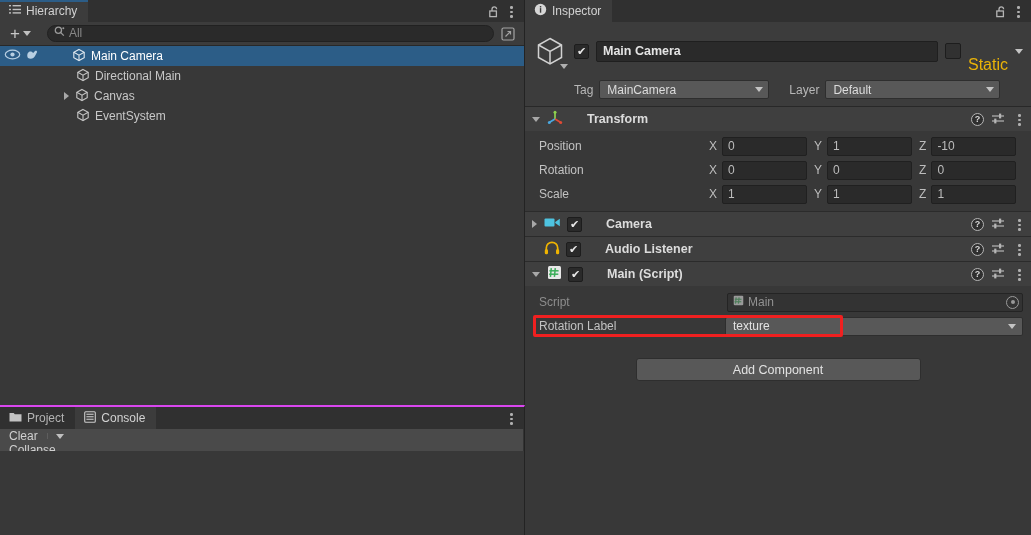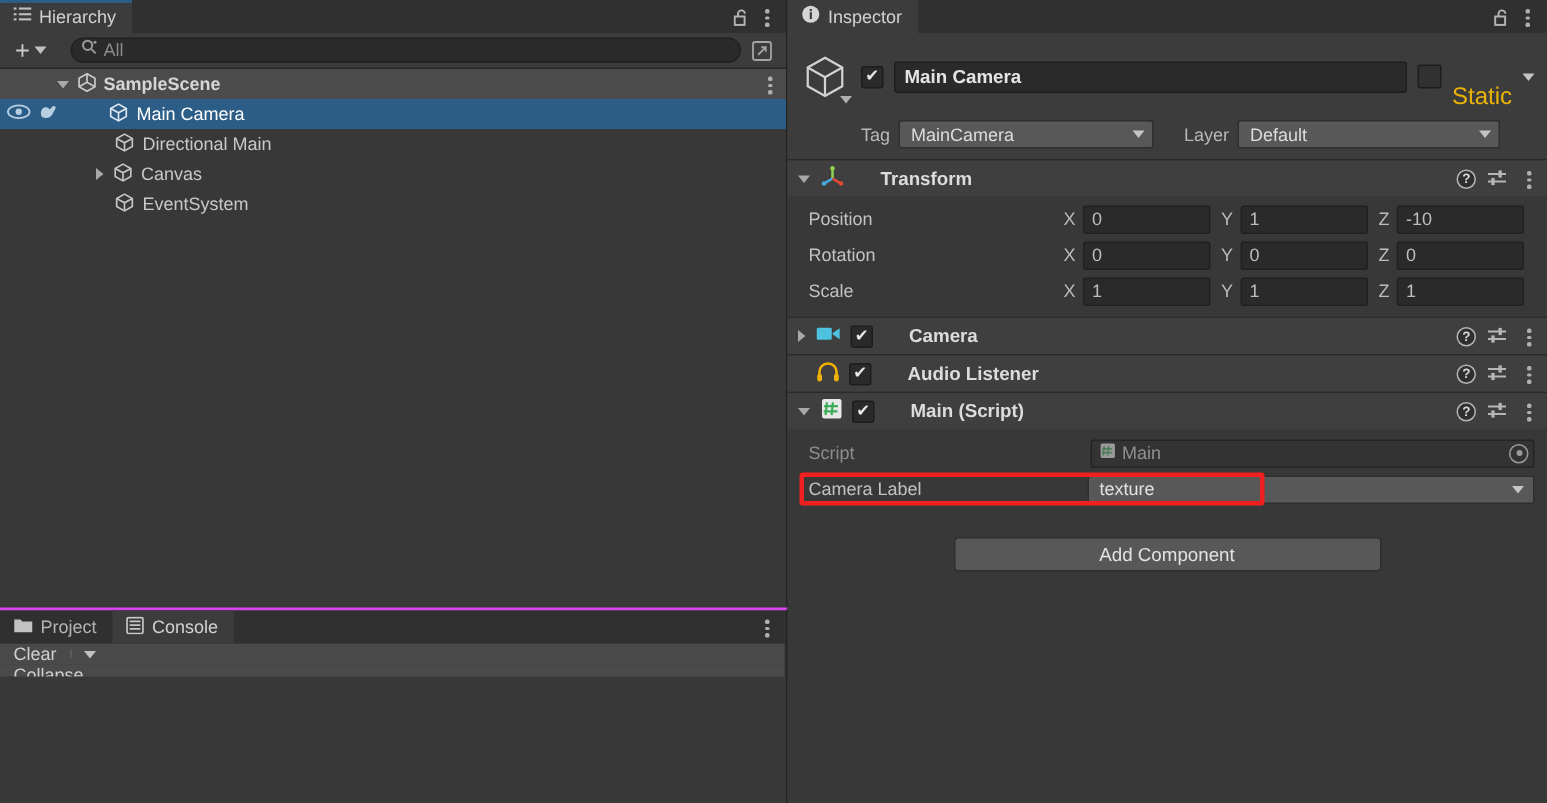--- a/index.html
+++ b/index.html
@@ -205,38 +205,20 @@
       <div class="pick-btn">
         <svg width="14" height="14" viewBox="0 0 14 14">
             <rect x="1" y="1" width="12" height="12" rx="1.5" fill="none" stroke="#a4a4a4" stroke-width="1.2"></rect>
             <path d="M4.5 9.5 L9.5 4.5 M6.5 4.5 H9.5 V7.5" fill="none" stroke="#a4a4a4" stroke-width="1.2"></path>
           </svg>
       </div>
     </div>
 
     <div class="hier-body">
 
-      <div class="scene-row">
-        <span class="tri open"></span>
-        <span>
-          <svg width="14" height="14" viewBox="0 0 14 14">
-              <g fill="none" stroke="#c8c8c8" stroke-width="1.15">
-            <path d="M7 1.2 L12.3 4.1 L12.3 9.9 L7 12.8 L1.7 9.9 L1.7 4.1 Z"></path>
-                <path d="M7 1.2 L7 6.9 L1.7 9.9"></path>
-                <path d="M7 6.9 L12.3 9.9"></path>
-          </g>
-            </svg>
-        </span>
-        <span>SampleScene</span>
-        <div class="kebab">
-            <i></i>
-            <i></i>
-            <i></i>
-          </div>
-      </div>
 
       <div class="hrow sel">
         <span class="vis">
           <span>
             <svg width="17" height="13" viewBox="0 0 17 13">
                 <ellipse cx="8.5" cy="6.5" rx="7.2" ry="4.3" fill="none" stroke="#b8cfe2" stroke-width="1.2"></ellipse>
                 <circle cx="8.5" cy="6.5" r="2.1" fill="#b8cfe2"></circle>
               </svg>
           </span>
           <span>
@@ -673,21 +655,21 @@
                 </svg>
             </span>
             <span class="otext">Main</span>
             <span class="picker">
                 <i></i>
               </span>
           </div>
         </div>
 
         <div class="texrow">
-          <span class="rlbl">Camera Label</span>
+          <span class="rlbl">Rotation Label</span>
           <div class="texsel">
             <span>texture</span>
             <span class="dd-arrow"></span>
           </div>
           <div class="redbox" style="left:8px; top:1px; width:310px; height:22px;"></div>
         </div>
       </div>
     </div>
 
     <div class="addcomp-wrap">

